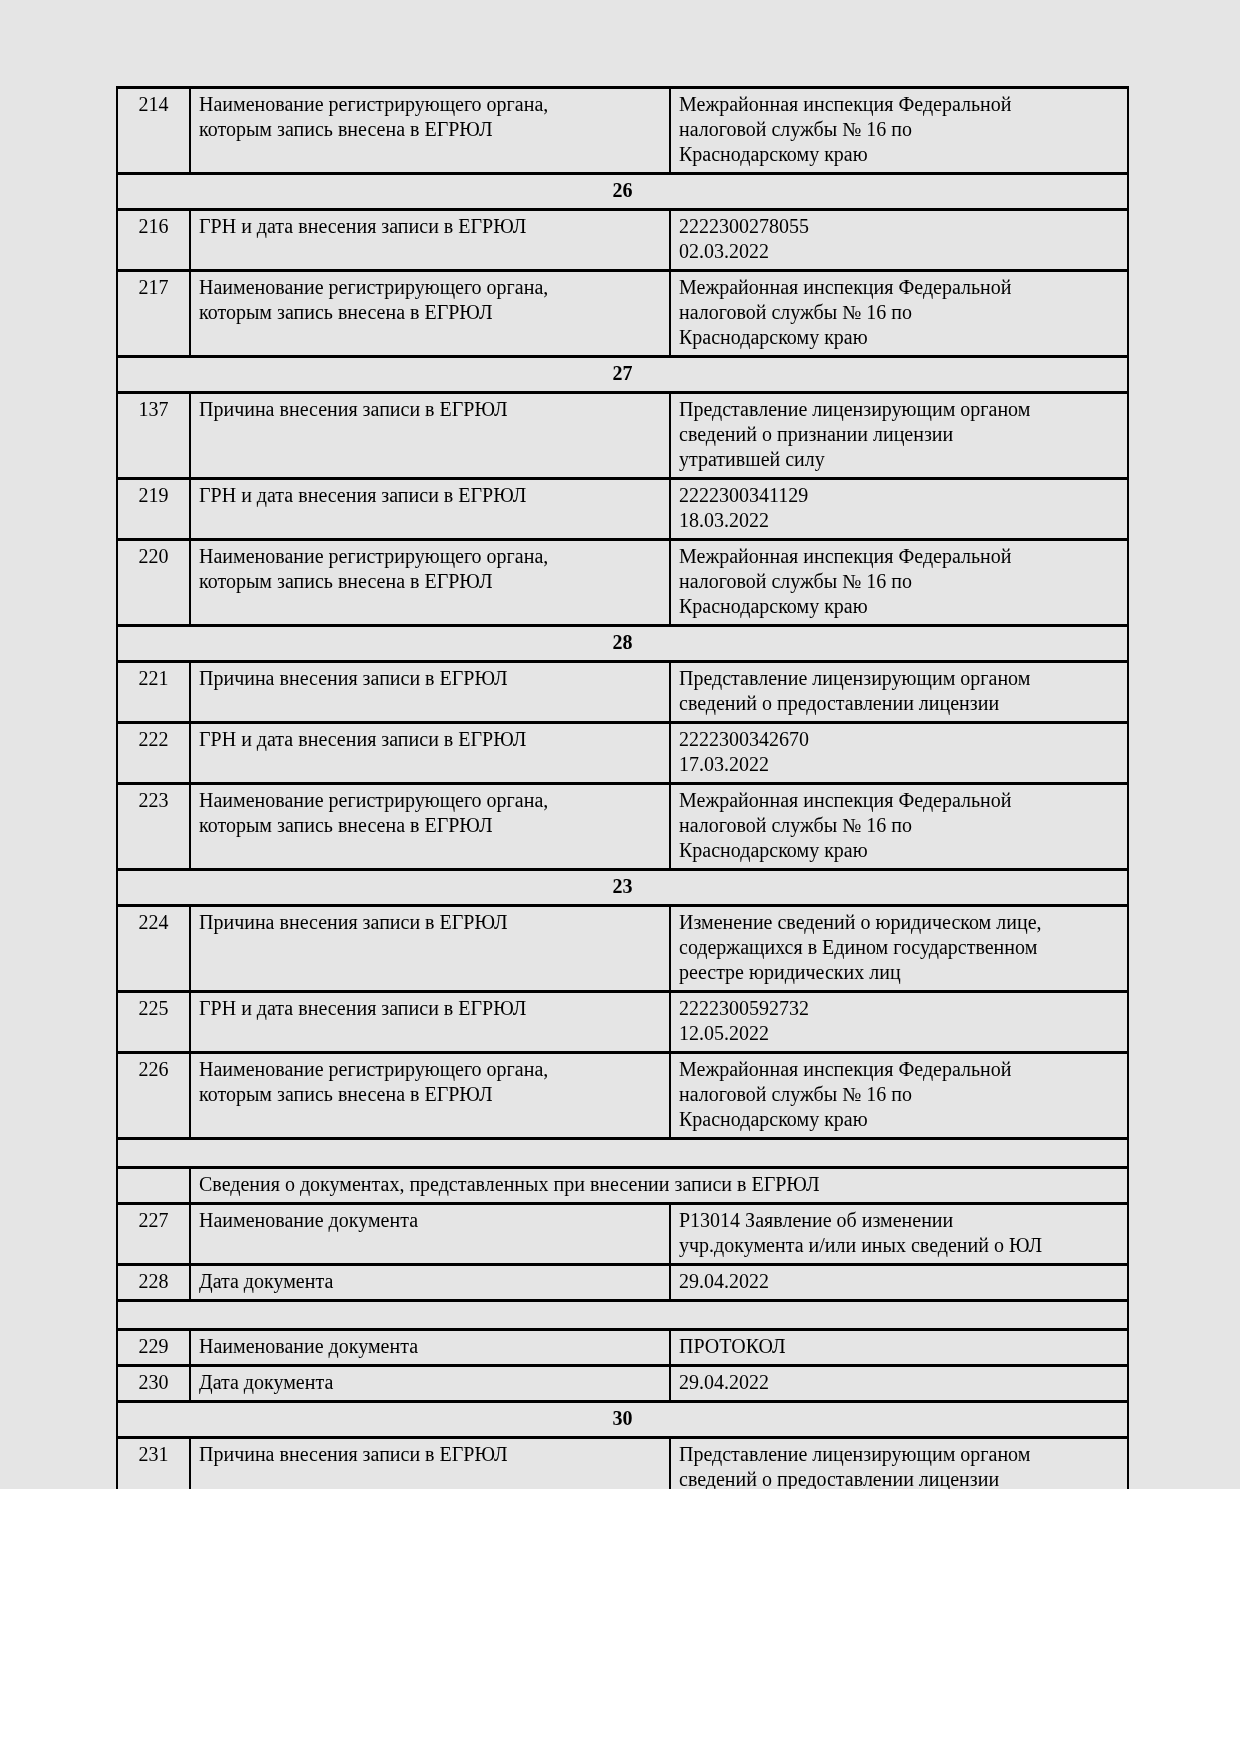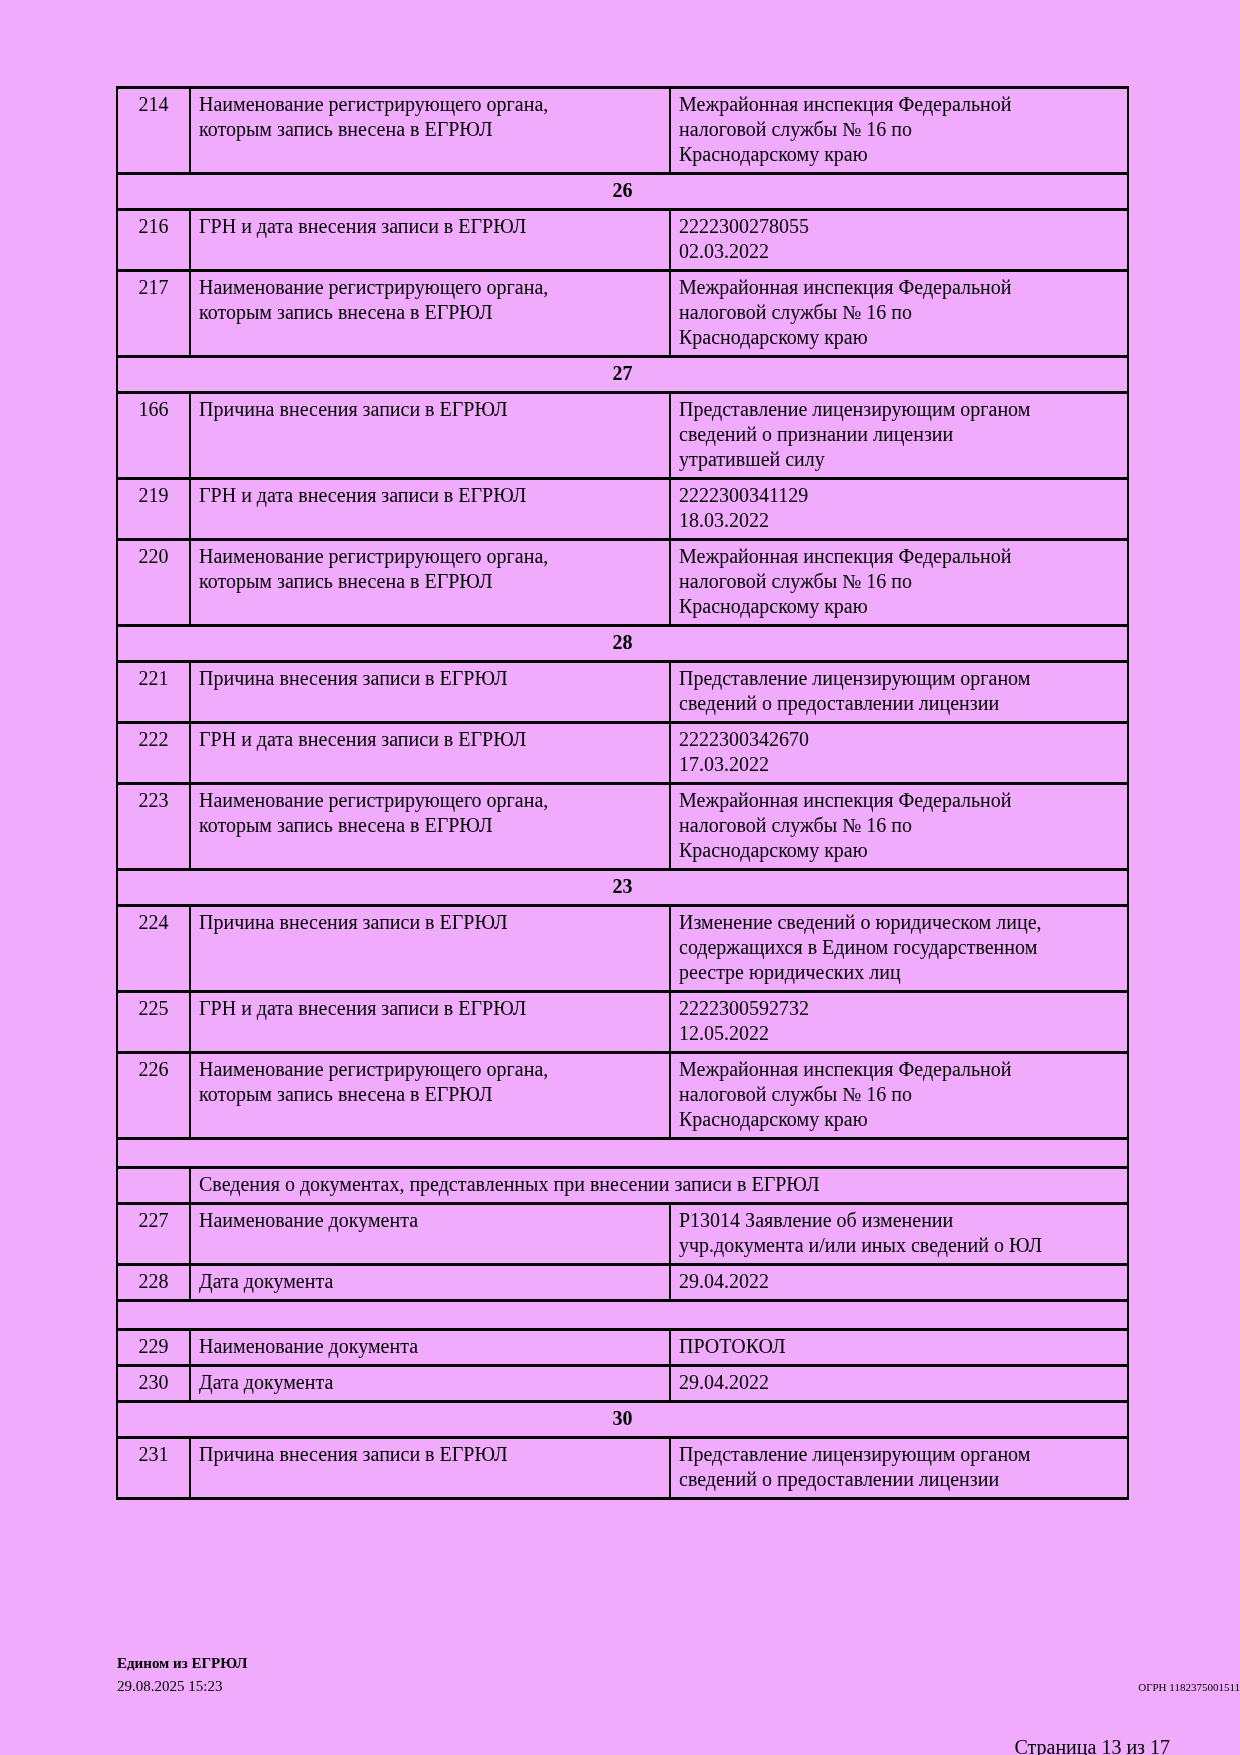--- a/index.html
+++ b/index.html
@@ -3,22 +3,22 @@
 <meta charset="utf-8">
 <style>
   html, body {
     margin: 0;
     padding: 0;
     background: #ffffff;
   }
   .page {
     position: relative;
     width: 1240px;
-    height: 1755px;
-    background: #f0abfc;
+    height: 1489px;
+    background: #e5e5e5;
     font-family: "Liberation Serif", "DejaVu Serif", serif;
     color: #000000;
     overflow: hidden;
   }
   table.egrul {
     position: absolute;
     left: 116px;
     top: 86px;
     border-collapse: collapse;
     table-layout: fixed;
@@ -117,21 +117,21 @@
           <td class="lbl">Наименование регистрирующего органа,
 которым запись внесена в ЕГРЮЛ</td>
           <td class="val">Межрайонная инспекция Федеральной
 налоговой службы № 16 по
 Краснодарскому краю</td>
         </tr>
         <tr>
           <td class="section" colspan="3">27</td>
         </tr>
         <tr>
-          <td class="num">166</td>
+          <td class="num">137</td>
           <td class="lbl">Причина внесения записи в ЕГРЮЛ</td>
           <td class="val">Представление лицензирующим органом
 сведений о признании лицензии
 утратившей силу</td>
         </tr>
         <tr>
           <td class="num">219</td>
           <td class="lbl">ГРН и дата внесения записи в ЕГРЮЛ</td>
           <td class="val">2222300341129
 18.03.2022</td>

